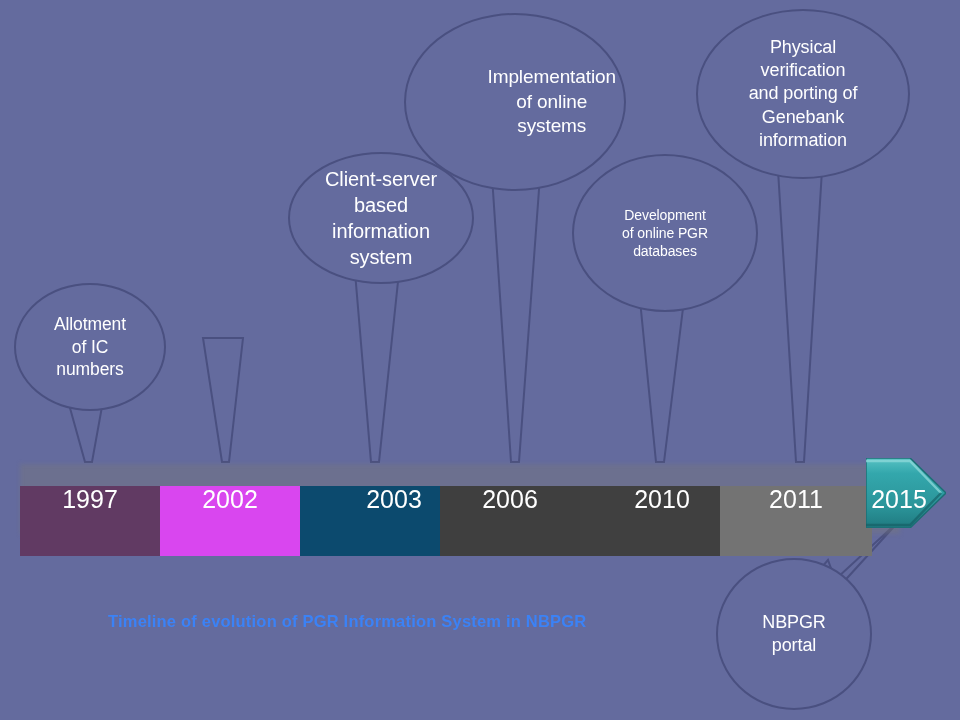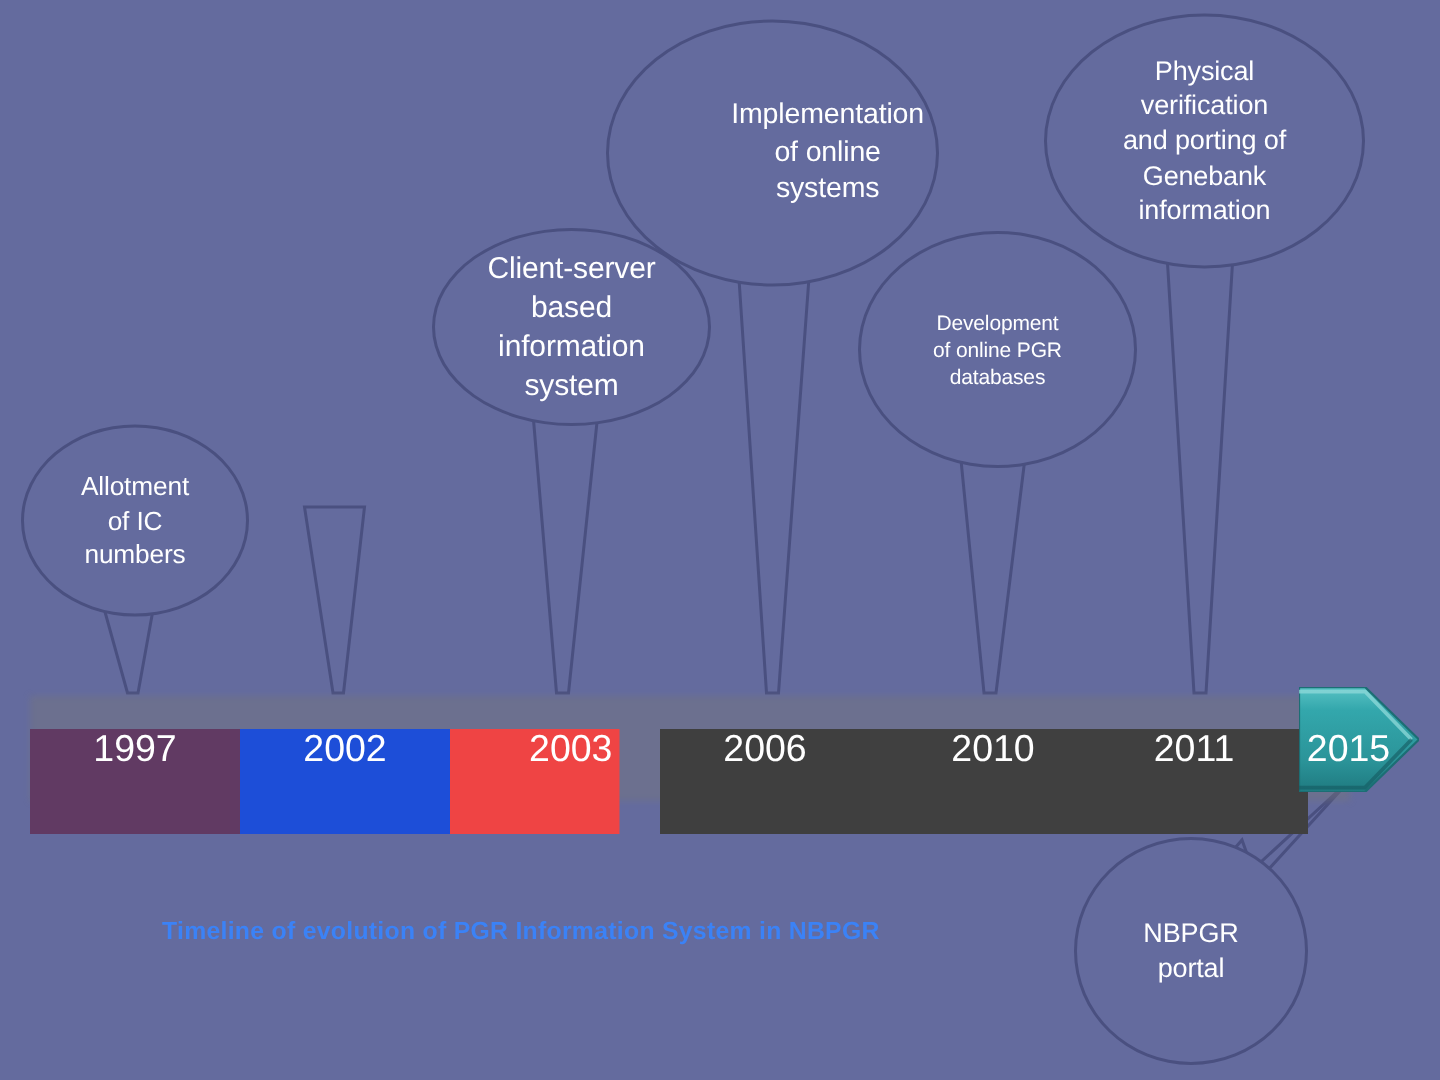--- a/index.html
+++ b/index.html
@@ -162,37 +162,37 @@
 portal</span>
   </div>
 
   <div id="timeline">
     <div class="seg-shadow"></div>
 
     <div class="seg" style="left:6px; width:140px; background:#613a63;">
       <span class="seg-label">1997</span>
     </div>
 
-    <div class="seg" style="left:146px; width:140px; background:#1d4ed8;">
+    <div class="seg" style="left:146px; width:140px; background:#d946ef;">
       <span class="seg-label">2002</span>
     </div>
 
-    <div class="seg" style="left:286px; width:113px; background:#ef4444;padding-left:48px;">
+    <div class="seg" style="left:286px; width:140px; background:#0c4a6e;padding-left:48px;">
       <span class="seg-label">2003</span>
     </div>
 
     <div class="seg" style="left:426px; width:140px; background:#3f3f3f;">
       <span class="seg-label">2006</span>
     </div>
 
     <div class="seg" style="left:566px; width:164px; background:#404040;">
       <span class="seg-label">2010</span>
     </div>
 
-    <div class="seg" style="left:706px; width:152px; background:#404040;">
+    <div class="seg" style="left:706px; width:152px; background:#737373;">
       <span class="seg-label">2011</span>
     </div>
 
     <svg id="arrowhead" style="left:852px; width:80px;" viewBox="0 0 80 70" preserveAspectRatio="none">
       <defs>
         <linearGradient id="tealGrad" x1="0" y1="0" x2="0" y2="1">
           <stop offset="0%" stop-color="#58c2c4"></stop>
           <stop offset="22%" stop-color="#33a7ac"></stop>
           <stop offset="70%" stop-color="#2b9499"></stop>
           <stop offset="100%" stop-color="#1f7a80"></stop>

